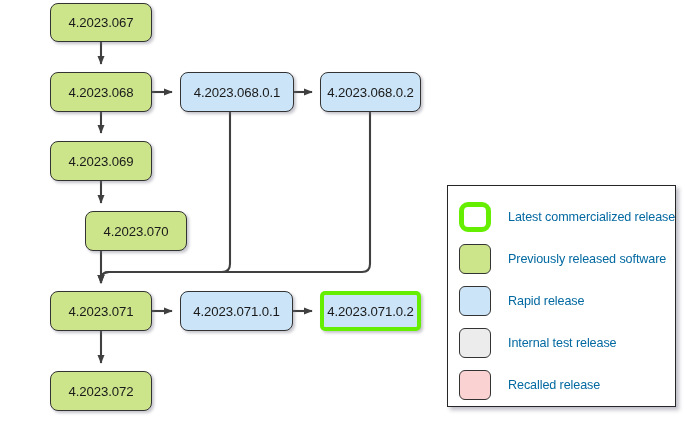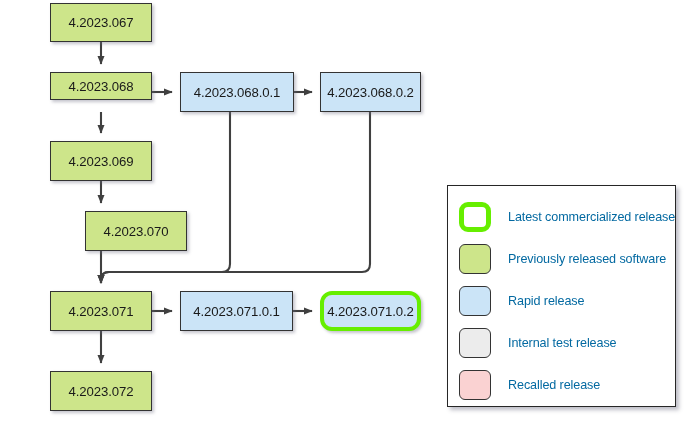--- a/index.html
+++ b/index.html
@@ -24,34 +24,34 @@
     width: 691px;
     height: 423px;
     pointer-events: none;
   }
   .node {
     position: absolute;
     box-sizing: border-box;
     display: flex;
     align-items: center;
     justify-content: center;
-    border-radius: 0;
+    border-radius: 8px;
     border: 1.6px solid #333333;
     font-size: 13.2px;
     color: #1a1a1a;
     letter-spacing: -0.1px;
     white-space: nowrap;
     box-shadow: 2px 2px 3px rgba(110,110,130,0.40);
     z-index: 3;
   }
   .node.green  { background: #cde58a; }
   .node.blue   { background: #cbe4f7; }
   .node.highlight {
     border: 4.5px solid #66ee00;
-    border-radius: 12px;
+    border-radius: 5px;
     box-shadow: 2px 2px 3px rgba(110,110,130,0.40);
   }
 
   
   #legend {
     position: absolute;
     box-sizing: border-box;
     background: #ffffff;
     border: 1.6px solid #262626;
     box-shadow: 3px 3px 4px rgba(110,110,130,0.45);
@@ -111,21 +111,21 @@
 
       <path d="M230,112 L230,264 Q230,272 222,272 L109,272 Q101,272 101,280 L101,283" marker-end="url(#arrowhead)"></path>
       <path d="M370,112 L370,264 Q370,272 362,272 L109,272 Q101,272 101,280 L101,283" marker-end="url(#arrowhead)"></path>
     </g>
   </svg>
 
   <div id="node-layer">
       <div class="node green" style="left: 50px; top: 3px; width: 102px; height: 39px;">
         <span>4.2023.067</span>
       </div>
-      <div class="node green" style="left: 50px; top: 72px; width: 102px; height: 28px;">
+      <div class="node green" style="left: 50px; top: 72px; width: 102px; height: 40px;">
         <span>4.2023.068</span>
       </div>
       <div class="node green" style="left: 50px; top: 141px; width: 102px; height: 40px;">
         <span>4.2023.069</span>
       </div>
       <div class="node green" style="left: 50px; top: 211px; width: 102px; height: 40px; margin-left: 35px;">
         <span>4.2023.070</span>
       </div>
       <div class="node green" style="left: 50px; top: 291px; width: 102px; height: 40px;">
         <span>4.2023.071</span>

